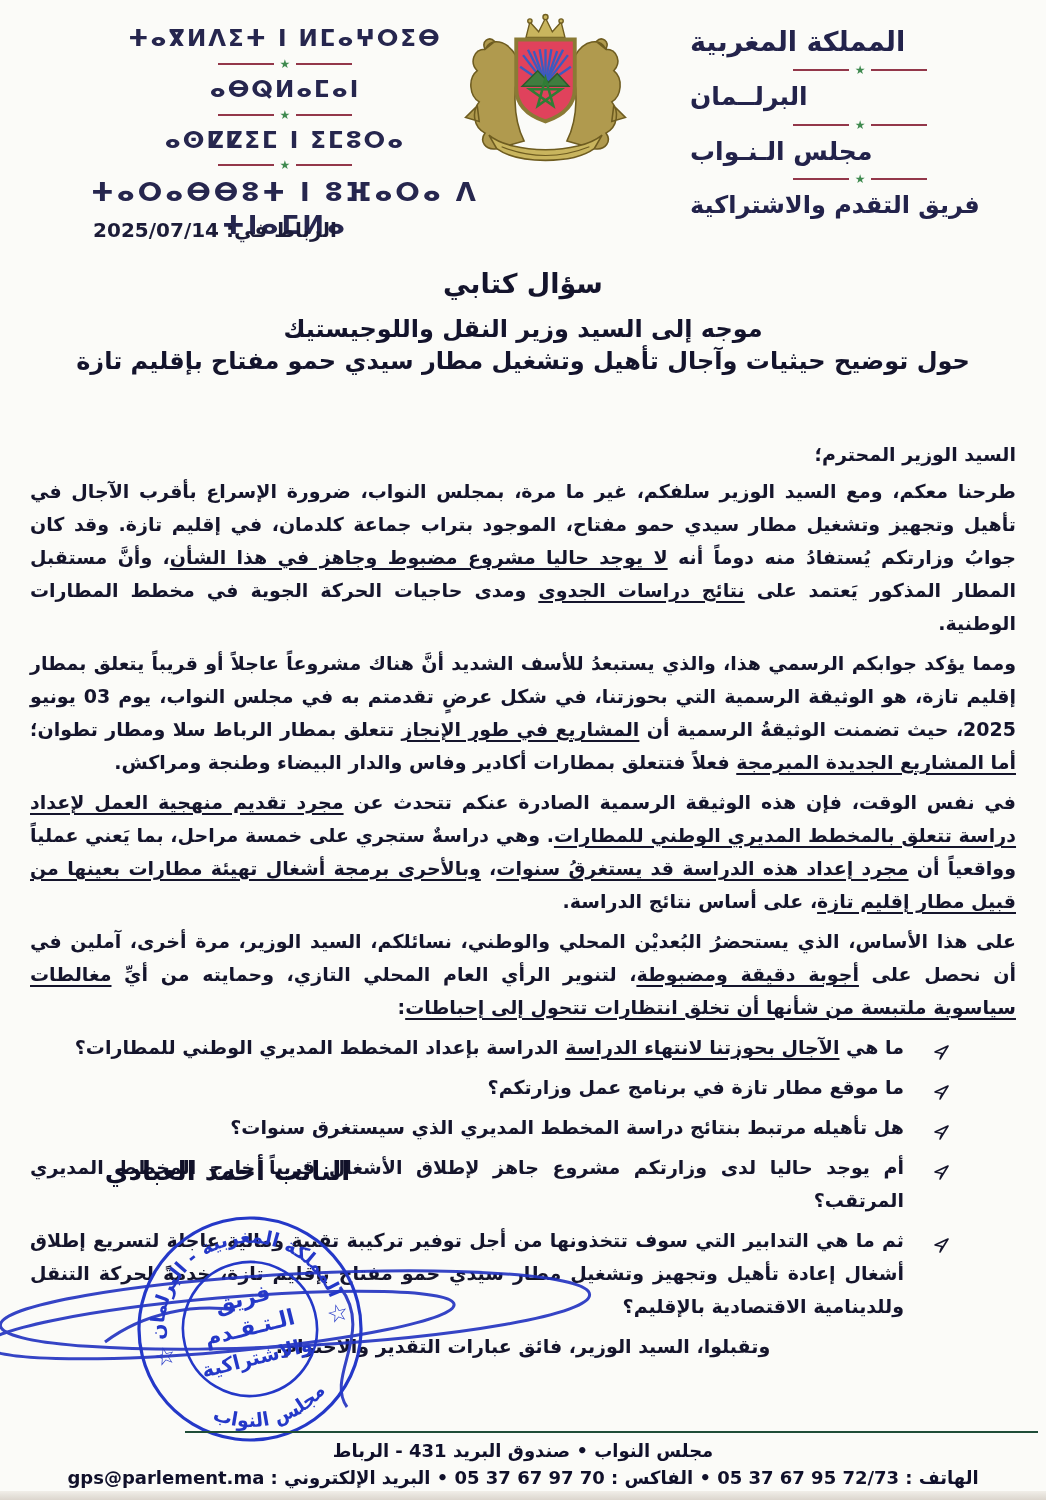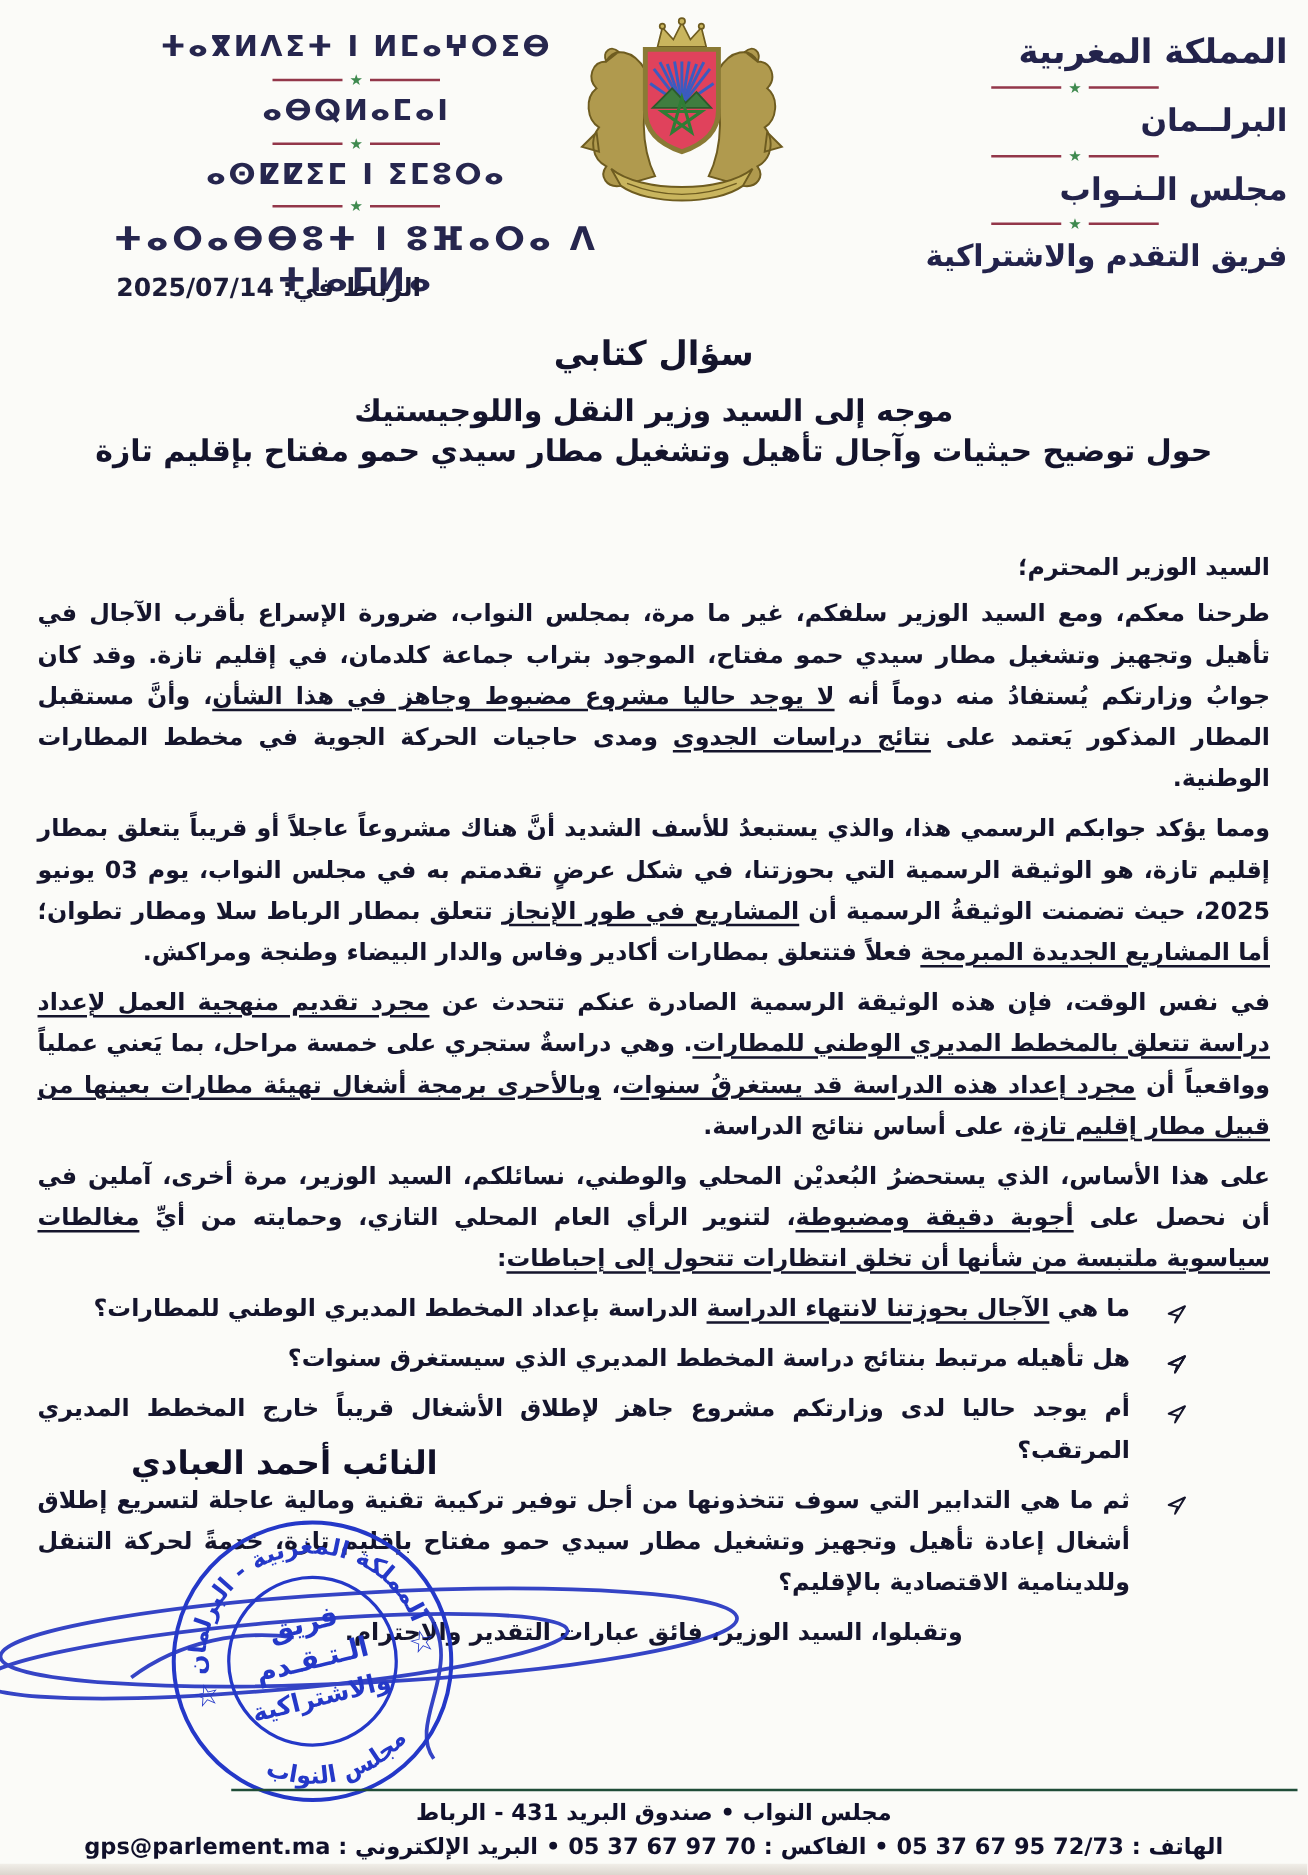--- a/index.html
+++ b/index.html
@@ -3,21 +3,21 @@
 <meta charset="utf-8">
 <style>
   html,body{margin:0;padding:0;}
   body{width:1046px;height:1500px;position:relative;background:#fbfbf8;overflow:hidden;
        font-family:"DejaVu Sans",sans-serif;color:#181832;}
   .abs{position:absolute;}
   
   .hdr-tif{left:30px;top:24px;width:510px;text-align:center;color:#26264e;direction:ltr;}
   .tif-line{font-weight:bold;font-size:23px;letter-spacing:2px;line-height:1.25;}
   .tif-big{font-size:26px;letter-spacing:3px;}
-  .hdr-ar{left:690px;top:24px;width:340px;text-align:right;direction:rtl;color:#23234b;}
+  .hdr-ar{left:690px;top:24px;width:340px;text-align:left;direction:rtl;color:#23234b;}
   .ar-line{font-weight:bold;font-size:25px;line-height:1.3;}
   .sep{display:flex;align-items:center;justify-content:center;gap:6px;height:16px;margin:3px auto;}
   .sep .l{display:block;width:56px;height:2px;background:#93374a;}
   .sep .st{color:#3f8a4f;font-size:12px;line-height:1;}
   .date-line{left:85px;top:218px;width:260px;direction:rtl;text-align:center;
              font-weight:bold;font-size:20px;color:#1c1c38;}
   
   .title-block{left:0;top:268px;width:100%;text-align:center;direction:rtl;color:#14142c;}
   .t1{font-size:27px;font-weight:bold;margin-bottom:16px;}
   .t2{font-size:24px;font-weight:bold;margin-bottom:4px;}
@@ -152,20 +152,21 @@
     <li>
       <span class="arrow"><svg width="18" height="18" viewBox="0 0 18 18">
             <path d="M16,3 L3,9 L10,10.5 L8,16 Z" fill="none" stroke="#15152c" stroke-width="1.6" stroke-linejoin="round"></path>
           </svg></span>
       <span><span>ما هي </span><span class="u">الآجال بحوزتنا لانتهاء الدراسة</span><span> الدراسة بإعداد المخطط المديري الوطني للمطارات؟</span></span>
     </li>
     <li>
       <span class="arrow"><svg width="18" height="18" viewBox="0 0 18 18">
             <path d="M16,3 L3,9 L10,10.5 L8,16 Z" fill="none" stroke="#15152c" stroke-width="1.6" stroke-linejoin="round"></path>
           </svg></span>
+      <span><span>ما موقع مطار تازة في برنامج عمل وزارتكم؟</span></span>
     </li>
     <li>
       <span class="arrow"><svg width="18" height="18" viewBox="0 0 18 18">
             <path d="M16,3 L3,9 L10,10.5 L8,16 Z" fill="none" stroke="#15152c" stroke-width="1.6" stroke-linejoin="round"></path>
           </svg></span>
       <span><span>هل تأهيله مرتبط بنتائج دراسة المخطط المديري الذي سيستغرق سنوات؟</span></span>
     </li>
     <li>
       <span class="arrow"><svg width="18" height="18" viewBox="0 0 18 18">
             <path d="M16,3 L3,9 L10,10.5 L8,16 Z" fill="none" stroke="#15152c" stroke-width="1.6" stroke-linejoin="round"></path>

